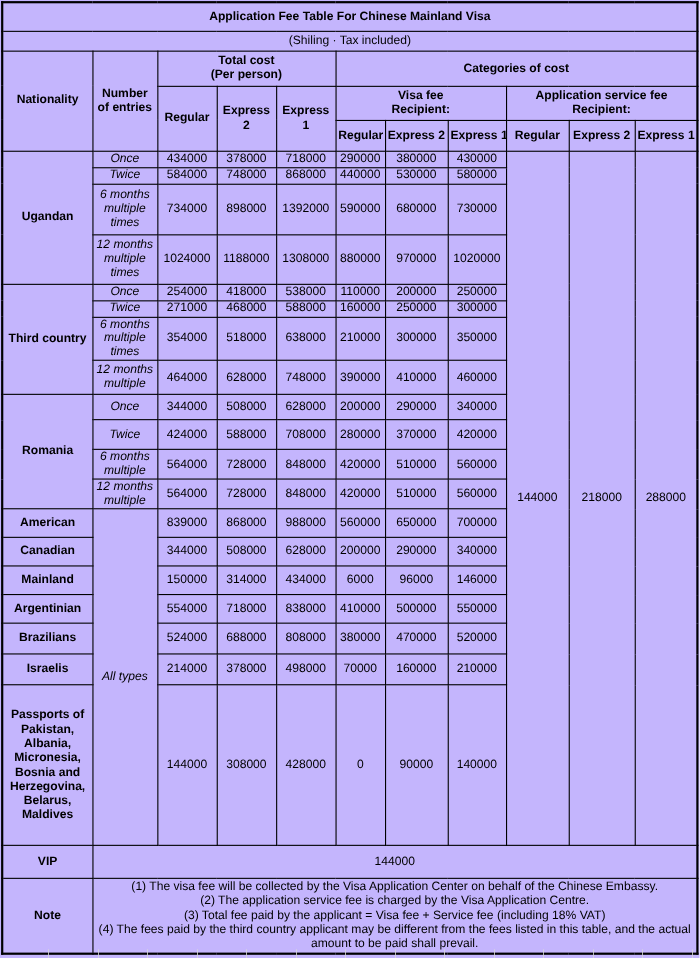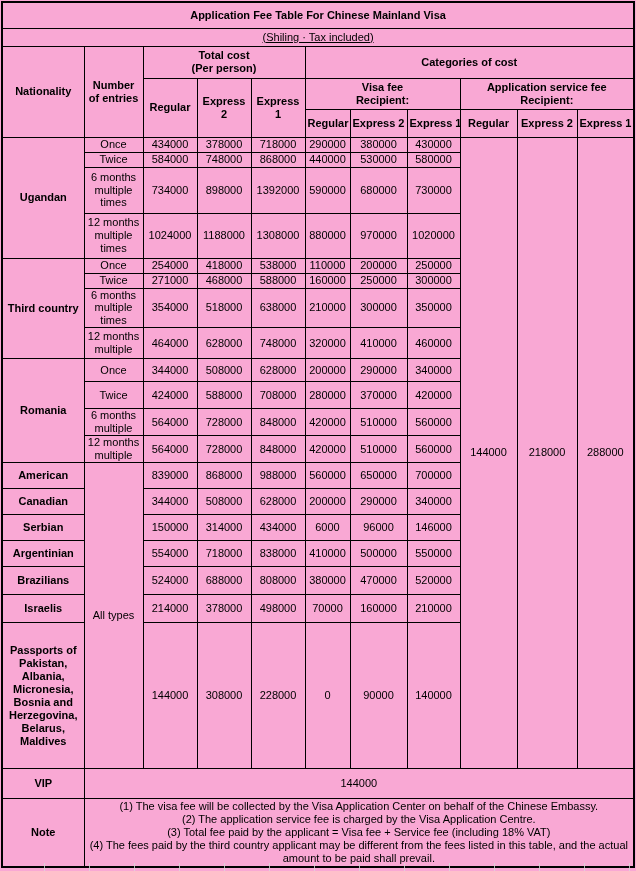--- a/index.html
+++ b/index.html
@@ -1,19 +1,19 @@
 <!DOCTYPE html>
 <html><head>
 <meta charset="utf-8">
 <style>
   html,body{margin:0;padding:0;background:#fff;}
   .sheet{
     position:relative;
     width:636px;height:871px;
-    background:#f9a8d4;
+    background:#c4b5fd;
     font-family:"Liberation Sans","DejaVu Sans",sans-serif;
     color:#000;
     overflow:hidden;
   }
   table.fee{
     border-collapse:collapse;
     table-layout:fixed;
     width:632px;
     margin:1px 0 0 1px;
     border:2px solid #000;
@@ -31,27 +31,26 @@
   td.title{
     font-size:16px;
     font-weight:bold;
     text-align:center;
     padding:2px 0;
   }
   td.subtitle{
     text-align:right;
     font-weight:normal;
     padding-right:3px;
-    text-decoration:underline;
   }
   .b{font-weight:bold;}
   td.hdr{font-weight:bold;}
   td.nowrap{white-space:nowrap;padding:0;}
   td.nat{font-weight:bold;}
-  td.ent{font-weight:normal;}
+  td.ent{font-weight:normal;font-style:italic;}
   td.val{font-weight:normal;}
   td.note-cell{
     text-align:left;
     vertical-align:middle;
     font-weight:normal;
     font-size:10.8px;
     padding:2px 4px;
     line-height:1.22;
   }
   .hline{display:block;text-align:center;}
@@ -188,21 +187,21 @@
     <td class="val">638000</td>
     <td class="val">210000</td>
     <td class="val">300000</td>
     <td class="val">350000</td>
   </tr>
   <tr style="height:31px">
     <td class="ent">12 months multiple</td>
     <td class="val">464000</td>
     <td class="val">628000</td>
     <td class="val">748000</td>
-    <td class="val">320000</td>
+    <td class="val">390000</td>
     <td class="val">410000</td>
     <td class="val">460000</td>
   </tr>
 
   <tr style="height:23px">
     <td rowspan="4" class="nat">Romania</td>
     <td class="ent">Once</td>
     <td class="val">344000</td>
     <td class="val">508000</td>
     <td class="val">628000</td>
@@ -251,21 +250,21 @@
   <tr style="height:26px">
     <td class="nat">Canadian</td>
     <td class="val">344000</td>
     <td class="val">508000</td>
     <td class="val">628000</td>
     <td class="val">200000</td>
     <td class="val">290000</td>
     <td class="val">340000</td>
   </tr>
   <tr style="height:26px">
-    <td class="nat">Serbian</td>
+    <td class="nat">Mainland</td>
     <td class="val">150000</td>
     <td class="val">314000</td>
     <td class="val">434000</td>
     <td class="val">6000</td>
     <td class="val">96000</td>
     <td class="val">146000</td>
   </tr>
   <tr style="height:26px">
     <td class="nat">Argentinian</td>
     <td class="val">554000</td>
@@ -290,21 +289,21 @@
     <td class="val">378000</td>
     <td class="val">498000</td>
     <td class="val">70000</td>
     <td class="val">160000</td>
     <td class="val">210000</td>
   </tr>
   <tr style="height:146px">
     <td class="nat">Passports of Pakistan, Albania, Micronesia, Bosnia and Herzegovina, Belarus, Maldives</td>
     <td class="val">144000</td>
     <td class="val">308000</td>
-    <td class="val">228000</td>
+    <td class="val">428000</td>
     <td class="val">0</td>
     <td class="val">90000</td>
     <td class="val">140000</td>
   </tr>
 
   <tr style="height:30px">
     <td class="b">VIP</td>
     <td colspan="10" class="val">144000</td>
   </tr>
 

